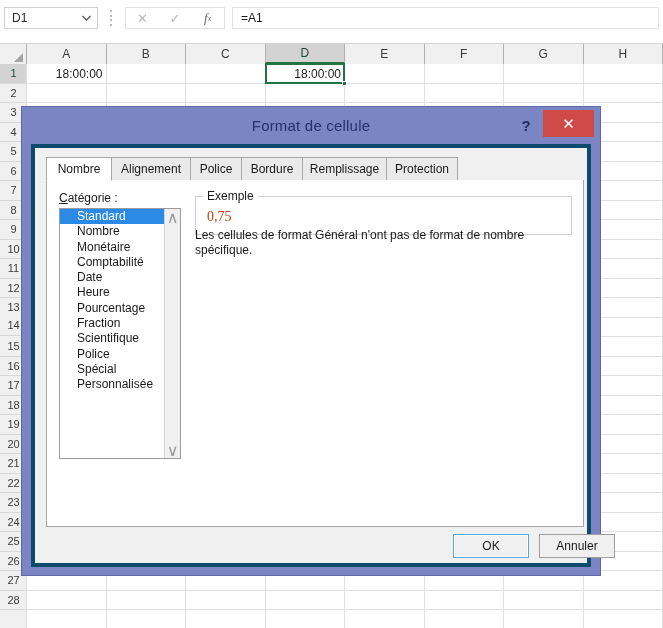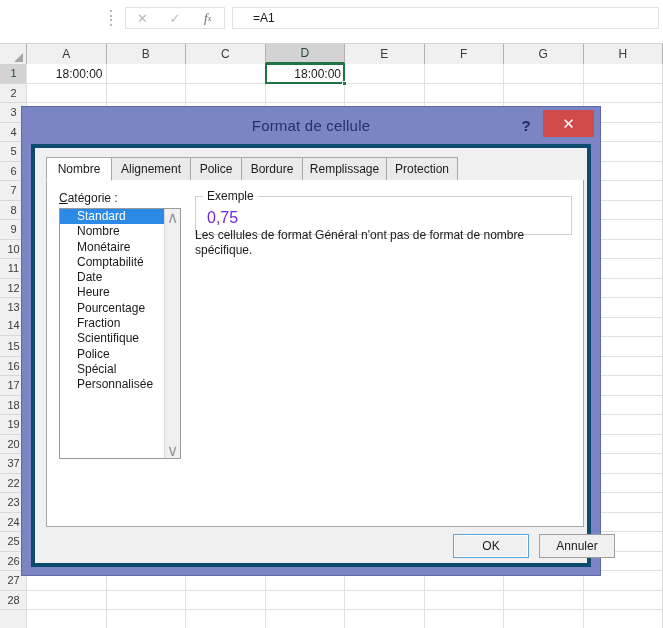--- a/index.html
+++ b/index.html
@@ -55,21 +55,21 @@
   }
   #fx-italic { font-family: "Liberation Serif", serif; font-style: italic; font-size: 13px; color: #6a6a6a; }
   #fx-italic sub { font-size: 8px; }
 
   #formula-input {
     position: absolute; left: 232px; top: 7px;
     width: 427px; height: 22px;
     border: 1px solid #e2e2e2;
     background: #ffffff;
     display: flex; align-items: center;
-    padding-left: 20px;
+    padding-left: 8px;
     font-size: 12px; color: #1a1a1a;
   }
 
   
   #grid-wrap {
     position: absolute; left: 0; top: 44px;
     width: 663px; height: 584px;
     background: #ffffff;
     overflow: hidden;
   }
@@ -260,21 +260,21 @@
     border: 1px solid #cfcfcf;
   }
   #example-legend {
     position: absolute; left: 7px; top: -8px;
     background: #ffffff;
     padding: 0 4px;
     font-size: 12px; color: #1a1a1a;
   }
   #example-value {
     position: absolute; left: 11px; top: 12px;
-    font-size: 16px; color: #6d28d9;
+    font-size: 14px; color: #c2410c; font-family: Liberation Serif, serif;
   }
   #format-description {
     position: absolute; left: 148px; top: 48px;
     width: 380px;
     font-size: 12px; color: #1a1a1a;
     line-height: 15px;
   }
 
   #ok-button {
     position: absolute; left: 418px; top: 386px;
@@ -292,20 +292,28 @@
     border: 1px solid #9f9f9f;
     display: flex; align-items: center; justify-content: center;
     font-size: 12px; color: #1a1a1a;
   }
 </style>
 </head>
 <body>
 
 <div id="formula-strip">
 
+  <div id="name-box">
+    <span id="name-box-value">D1</span>
+    <span id="name-box-arrow">
+      <svg width="9" height="6" viewBox="0 0 9 6">
+          <path d="M0.5 1 L4.5 5 L8.5 1" fill="none" stroke="#5a5a5a" stroke-width="1.4"></path>
+        </svg>
+    </span>
+  </div>
 
   <div id="dots-sep">
     <i></i>
       <i></i>
       <i></i>
       <i></i>
   </div>
 
   <div id="fx-group">
     <div class="fx-btn">✕</div>
@@ -351,21 +359,21 @@
       <div class="row-head" style="top: 195px;">11</div>
       <div class="row-head" style="top: 214.5px;">12</div>
       <div class="row-head" style="top: 234px;">13</div>
       <div class="row-head" style="top: 252px; text-align: center;">14</div>
       <div class="row-head" style="top: 273px;">15</div>
       <div class="row-head" style="top: 292.5px;">16</div>
       <div class="row-head" style="top: 312px;">17</div>
       <div class="row-head" style="top: 331.5px;">18</div>
       <div class="row-head" style="top: 351px;">19</div>
       <div class="row-head" style="top: 370.5px;">20</div>
-      <div class="row-head" style="top: 390px;">37</div>
+      <div class="row-head" style="top: 390px;">21</div>
       <div class="row-head" style="top: 409.5px;">22</div>
       <div class="row-head" style="top: 429px;">23</div>
       <div class="row-head" style="top: 448.5px;">24</div>
       <div class="row-head" style="top: 468px;">25</div>
       <div class="row-head" style="top: 487.5px;">26</div>
       <div class="row-head" style="top: 507px;">27</div>
       <div class="row-head" style="top: 526.5px;">28</div>
     </div>
 
   <div id="cells-area">

